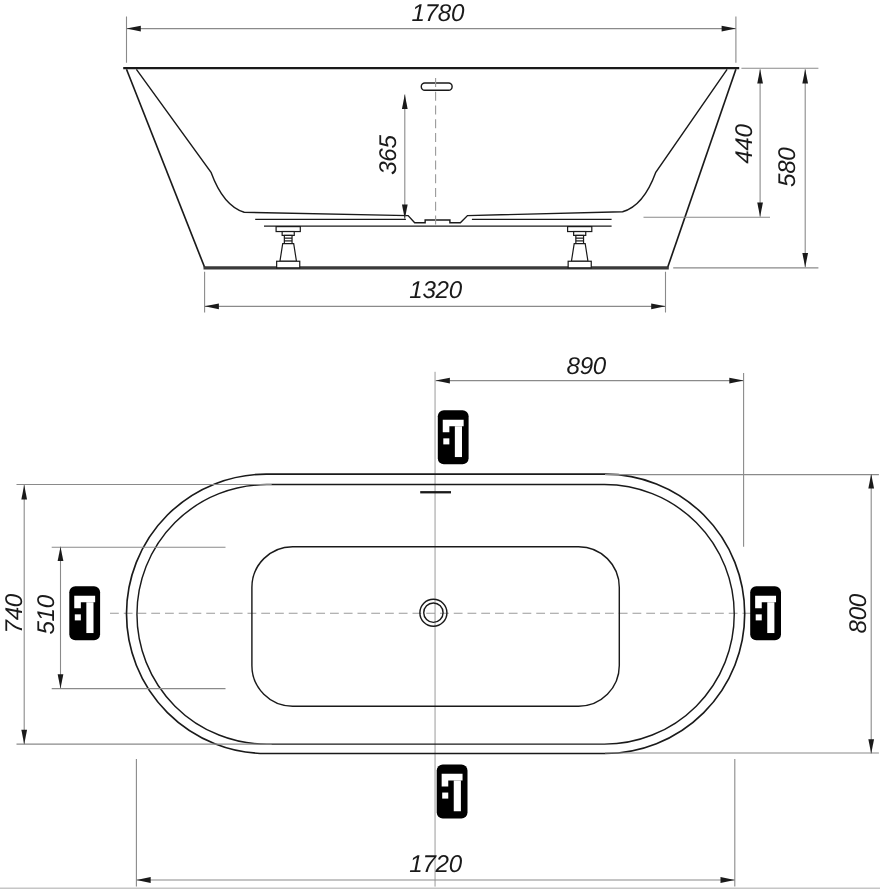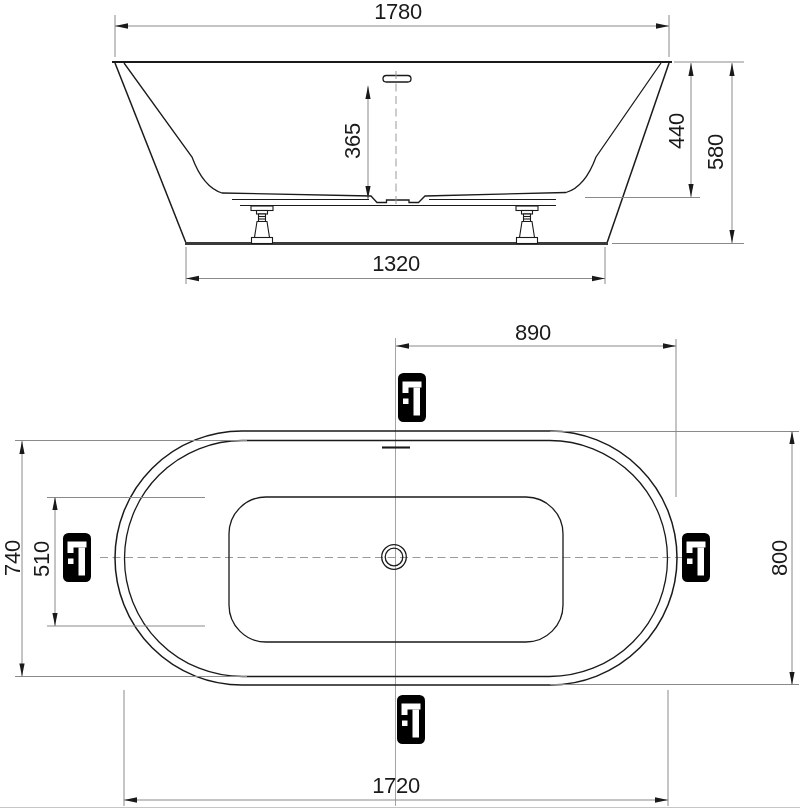--- a/index.html
+++ b/index.html
@@ -1,17 +1,17 @@
 <!DOCTYPE html>
 <html><head>
 <meta charset="utf-8">
 <style>
   html,body{margin:0;padding:0;background:#ffffff;}
   .stage{position:relative;width:800px;height:809px;background:#fff;overflow:hidden;
-         font-family:"Liberation Sans",sans-serif;}
+         font-family:"Liberation Sans",sans-serif;font-style:italic;}
   svg{display:block;}
   .ln{stroke:#1a1a1a;fill:none;stroke-width:1.5;}
   .lnthin{stroke:#1a1a1a;fill:none;stroke-width:1.1;}
   .ln2{stroke:#1a1a1a;fill:none;stroke-width:1.3;}
   .rim{stroke:#1a1a1a;fill:none;stroke-width:2.1;}
   .thick{stroke:#3a3a3a;fill:none;stroke-width:2.8;}
   .dim{stroke:#8a8a8a;fill:none;stroke-width:1;}
   .cl{stroke:#9a9a9a;fill:none;stroke-width:1;stroke-dasharray:8 4.5;}
   .clsolid{stroke:#9a9a9a;fill:none;stroke-width:0.9;}
   .arr{fill:#1a1a1a;stroke:none;}

